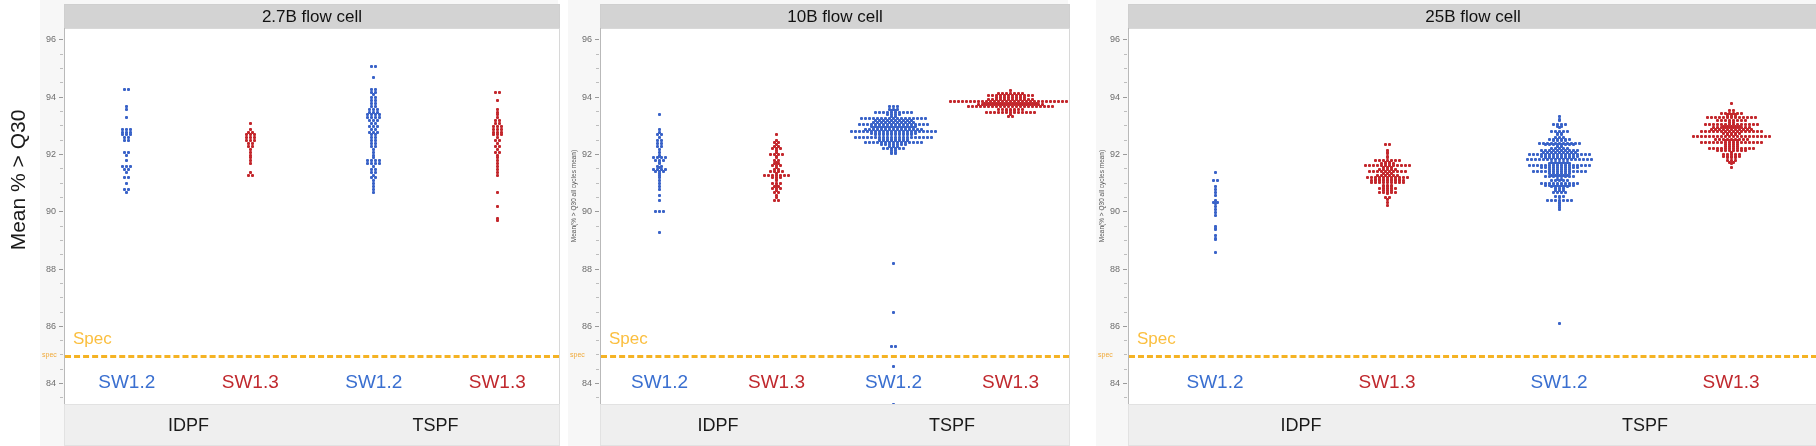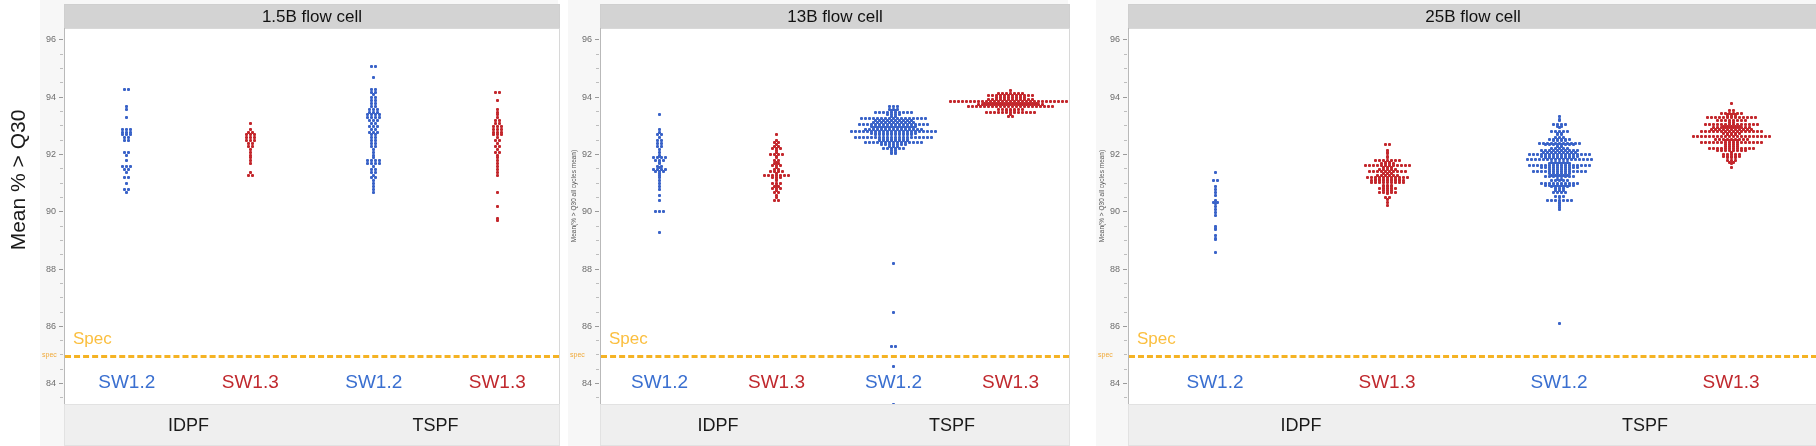--- a/index.html
+++ b/index.html
@@ -86,21 +86,21 @@
 <body>
 
 <div class="canvas">
 
   <div class="axis-title-outer">
     <span>Mean % &gt; Q30</span>
   </div>
 
   <div id="panels">
       <div class="panel" style="left: 40px; width: 518px;">
-        <div class="panel-title" style="left: 24px; width: 494px; right: auto;">1.5B flow cell</div>
+        <div class="panel-title" style="left: 24px; width: 494px; right: auto;">2.7B flow cell</div>
         <div class="plot-area" style="left: 24px; width: 494px;">
           <div class="spec-line" style="top: 326.455px;"></div>
           <div class="spec-label" style="left: 8px; top: 300.455px;">Spec</div>
           <div class="dot b" style="left: 58.25px; top: 58.6364px;"></div>
           <div class="dot b" style="left: 62.25px; top: 58.6364px;"></div>
           <div class="dot b" style="left: 60.25px; top: 75.8182px;"></div>
           <div class="dot b" style="left: 60.25px; top: 78.6818px;"></div>
           <div class="dot b" style="left: 60.25px; top: 87.2727px;"></div>
           <div class="dot b" style="left: 56.25px; top: 98.7273px;"></div>
           <div class="dot b" style="left: 60.25px; top: 98.7273px;"></div>
@@ -318,21 +318,21 @@
         <div class="ytick-minor" style="left: 20px; top: 68.0909px;"></div>
         <div class="ytick-minor" style="left: 20px; top: 53.7727px;"></div>
         <div class="axis-line" style="left: 24px;"></div>
         <div class="spec-axis-label" style="left: 2px; top: 354.455px;">spec</div>
         <div class="bottom-strip" style="left: 24px; width: 494px; right: auto;">
           <div class="bottom-label" style="left: 123.5px;">IDPF</div>
           <div class="bottom-label" style="left: 370.5px;">TSPF</div>
         </div>
       </div>
       <div class="panel" style="left: 568px; width: 500px;">
-        <div class="panel-title" style="left: 32px; width: 468px; right: auto;">13B flow cell</div>
+        <div class="panel-title" style="left: 32px; width: 468px; right: auto;">10B flow cell</div>
         <div class="plot-area" style="left: 32px; width: 468px;">
           <div class="spec-line" style="top: 326.455px;"></div>
           <div class="spec-label" style="left: 8px; top: 300.455px;">Spec</div>
           <div class="dot b" style="left: 57px; top: 84.4091px;"></div>
           <div class="dot b" style="left: 57px; top: 98.7273px;"></div>
           <div class="dot b" style="left: 57px; top: 101.591px;"></div>
           <div class="dot b" style="left: 55px; top: 104.455px;"></div>
           <div class="dot b" style="left: 59px; top: 104.455px;"></div>
           <div class="dot b" style="left: 57px; top: 107.318px;"></div>
           <div class="dot b" style="left: 55px; top: 110.182px;"></div>

